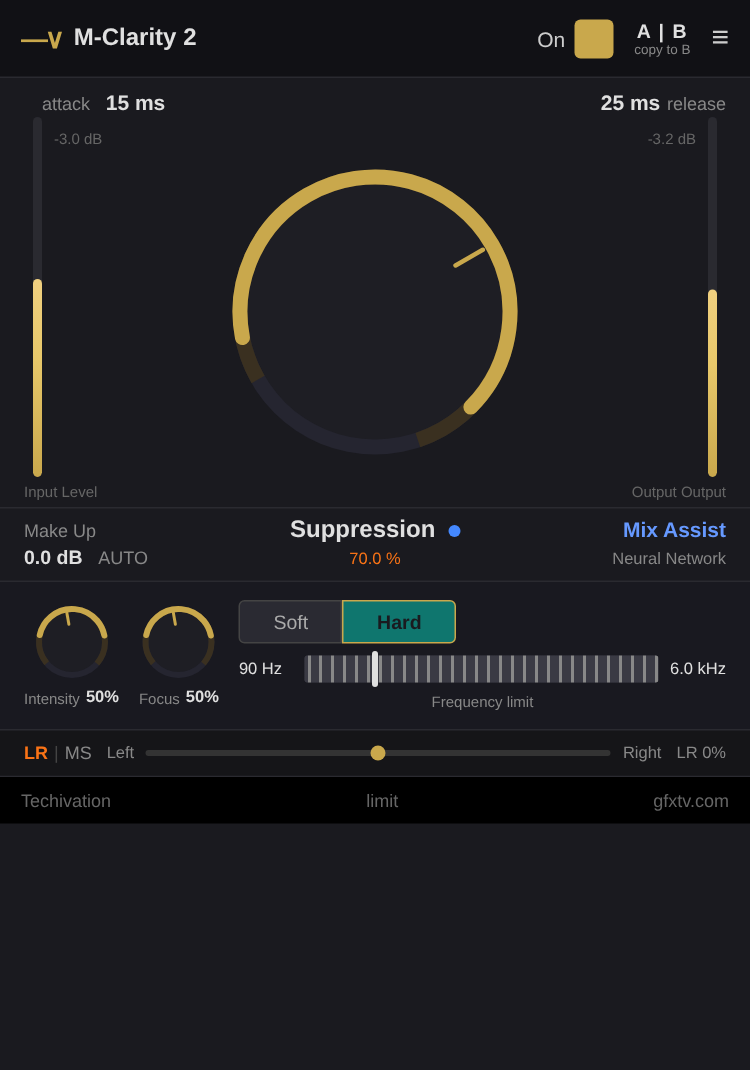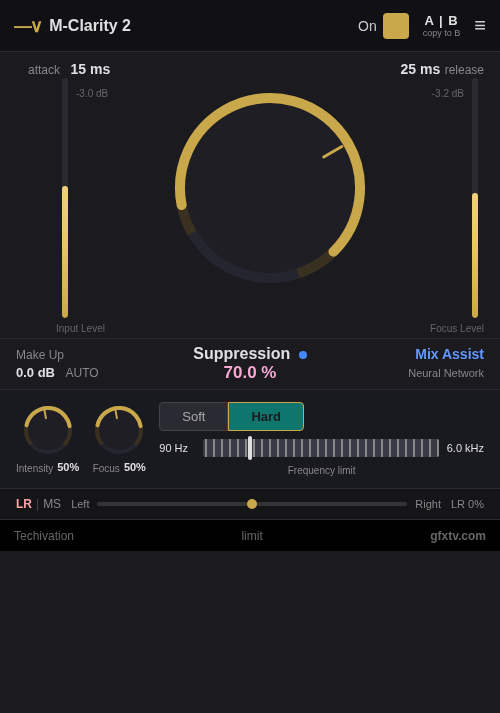--- a/index.html
+++ b/index.html
@@ -93,23 +93,23 @@
     }
     .ar-right {
       text-align: right;
     }
 
     
     .knob-section {
       position: relative;
       display: flex;
       justify-content: center;
+      align-items: center;
       height: 260px;
       padding: 0 16px;
-      margin-left: 40px;
     }
 
     
     .vu-meter {
       position: absolute;
       top: 0;
       width: 18px;
       height: 240px;
       display: flex;
       flex-direction: column;
@@ -210,23 +210,23 @@
     .msc-dot {
       display: inline-block;
       width: 8px;
       height: 8px;
       background: #4488ff;
       border-radius: 50%;
       margin-left: 4px;
       vertical-align: middle;
     }
     .msc-percent {
-      color: #f9a8d4;
-      font-size: 17px;
-      font-weight: bold;
+      color: #f97316;
+      font-size: 11px;
+      font-weight: normal;
     }
     .msc-right {
       flex: 1;
       text-align: right;
     }
     .msc-right-title {
       color: #6699ff;
       font-size: 14px;
       font-weight: bold;
     }
@@ -345,21 +345,21 @@
       align-items: center;
       gap: 10px;
       border-top: 1px solid #2a2a30;
     }
     .lr-ms-btn {
       display: flex;
       gap: 4px;
       align-items: center;
     }
     .lr-link {
-      color: #fca5a5;
+      color: #f97316;
       font-size: 12px;
       font-weight: bold;
       cursor: pointer;
     }
     .lr-sep { color: #444; font-size: 12px; }
     .ms-link {
       color: #888;
       font-size: 12px;
       cursor: pointer;
     }
@@ -474,21 +474,21 @@
     </svg>
   </div>
 
   <div class="vu-meter right">
     <div class="vu-track">
       <div class="vu-fill right-fill"></div>
     </div>
   </div>
 
   <span class="level-label input">Input Level</span>
-  <span class="level-label output">Focus Level</span>
+  <span class="level-label output">Output Output</span>
 </div>
 
 <div class="msc-row">
   <div class="msc-left">
     <div>
       <span class="msc-label">Make Up</span>
     </div>
     <div>
       <span class="msc-value">0.0 dB</span>
       <span class="msc-auto">AUTO</span>
@@ -580,14 +580,14 @@
       <div class="lr-slider-thumb"></div>
     </div>
     <span class="lr-right-label">Right</span>
   </div>
   <span class="lr-percent">LR 0%</span>
 </div>
 
 <div class="footer">
   <span class="footer-brand">Techivation</span>
   <span class="footer-filter">limit</span>
-  <span style="color:#666; font-size:12px;font-weight:bold;">gfxtv.com</span>
+  <span style="color:#666; font-size:12px;">gfxtv.com</span>
 </div>
 
 </body></html>

